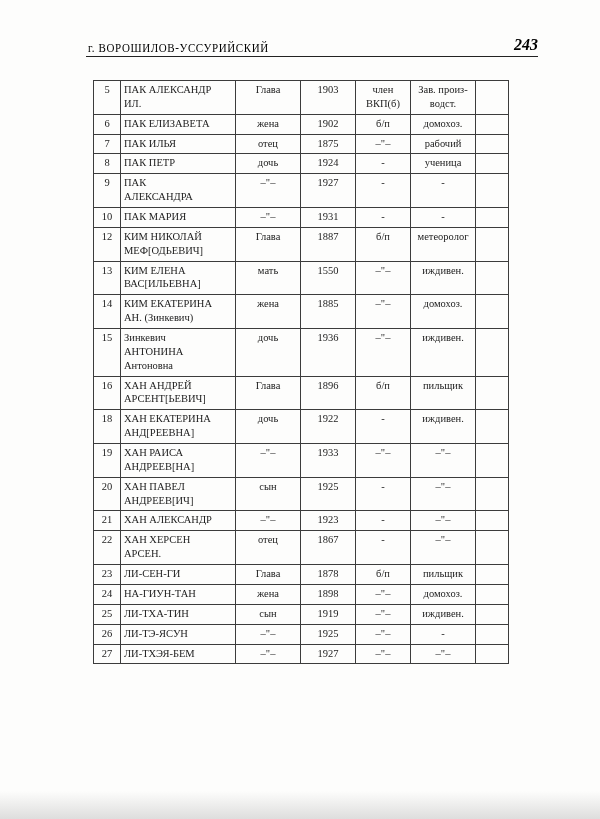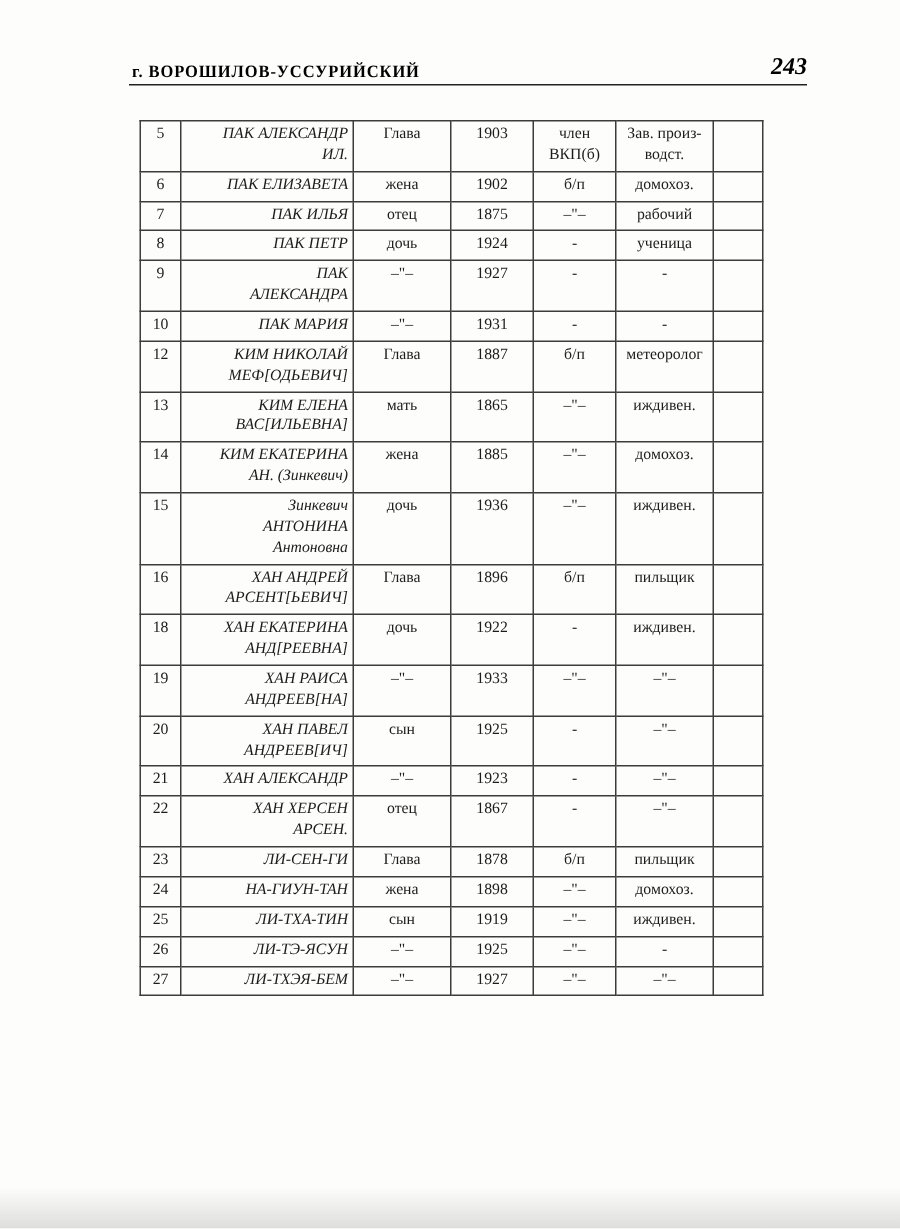--- a/index.html
+++ b/index.html
@@ -19,21 +19,21 @@
   .header {
     position: absolute;
     top: 36px;
     left: 88px;
     width: 450px;
     display: flex;
     justify-content: space-between;
     align-items: flex-end;
   }
   .header-title {
-    font-weight: bold;
+    font-weight: normal;
     font-size: 11px;
     letter-spacing: 0.6px;
     color: #000;
     transform: scaleY(1.05);
   }
   .page-number {
     font-weight: bold;
     font-style: italic;
     font-size: 16px;
     color: #000;
@@ -57,21 +57,21 @@
   }
   table.roster td {
     border: 1px solid #3c3c3c;
     padding: 2px 3px 3px 3px;
     vertical-align: top;
     white-space: pre-line;
     line-height: 1.32;
     overflow: hidden;
   }
   td.c0 { text-align: center; }
-  td.c1 { text-align: right; padding-left: 5px; font-style: italic; }
+  td.c1 { text-align: left; padding-left: 5px; }
   td.c2, td.c3, td.c4, td.c5, td.c6 { text-align: center; }
   .page-bottom-shadow {
     position: absolute;
     left: 0;
     right: 0;
     bottom: 0;
     height: 28px;
     background: linear-gradient(to bottom, rgba(0,0,0,0) 0%, rgba(110,110,110,0.22) 100%);
     pointer-events: none;
   }
@@ -165,21 +165,21 @@
           <td class="c3">1887</td>
           <td class="c4">б/п</td>
           <td class="c5">метеоролог</td>
           <td class="c6"></td>
         </tr>
         <tr>
           <td class="c0">13</td>
           <td class="c1">КИМ ЕЛЕНА
 ВАС[ИЛЬЕВНА]</td>
           <td class="c2">мать</td>
-          <td class="c3">1865</td>
+          <td class="c3">1550</td>
           <td class="c4">–"–</td>
           <td class="c5">иждивен.</td>
           <td class="c6"></td>
         </tr>
         <tr>
           <td class="c0">14</td>
           <td class="c1">КИМ ЕКАТЕРИНА
 АН. (Зинкевич)</td>
           <td class="c2">жена</td>
           <td class="c3">1885</td>

